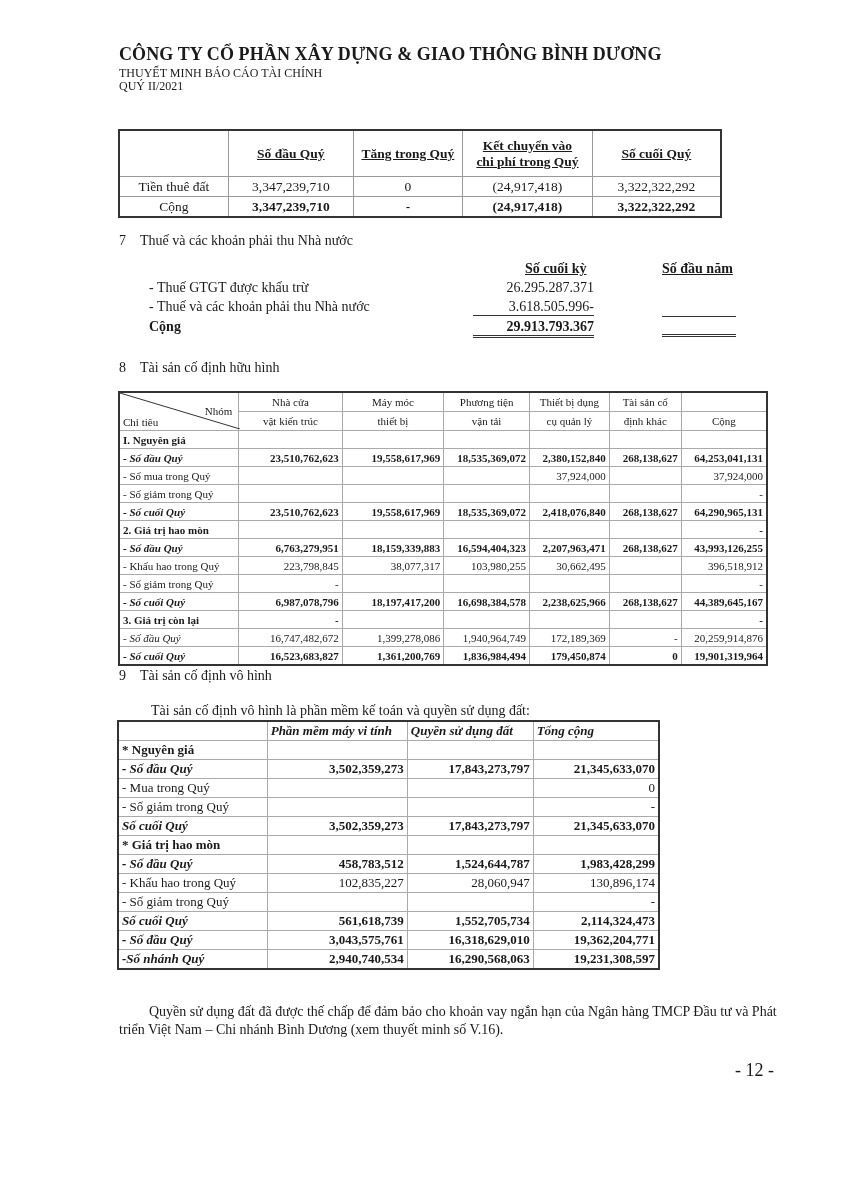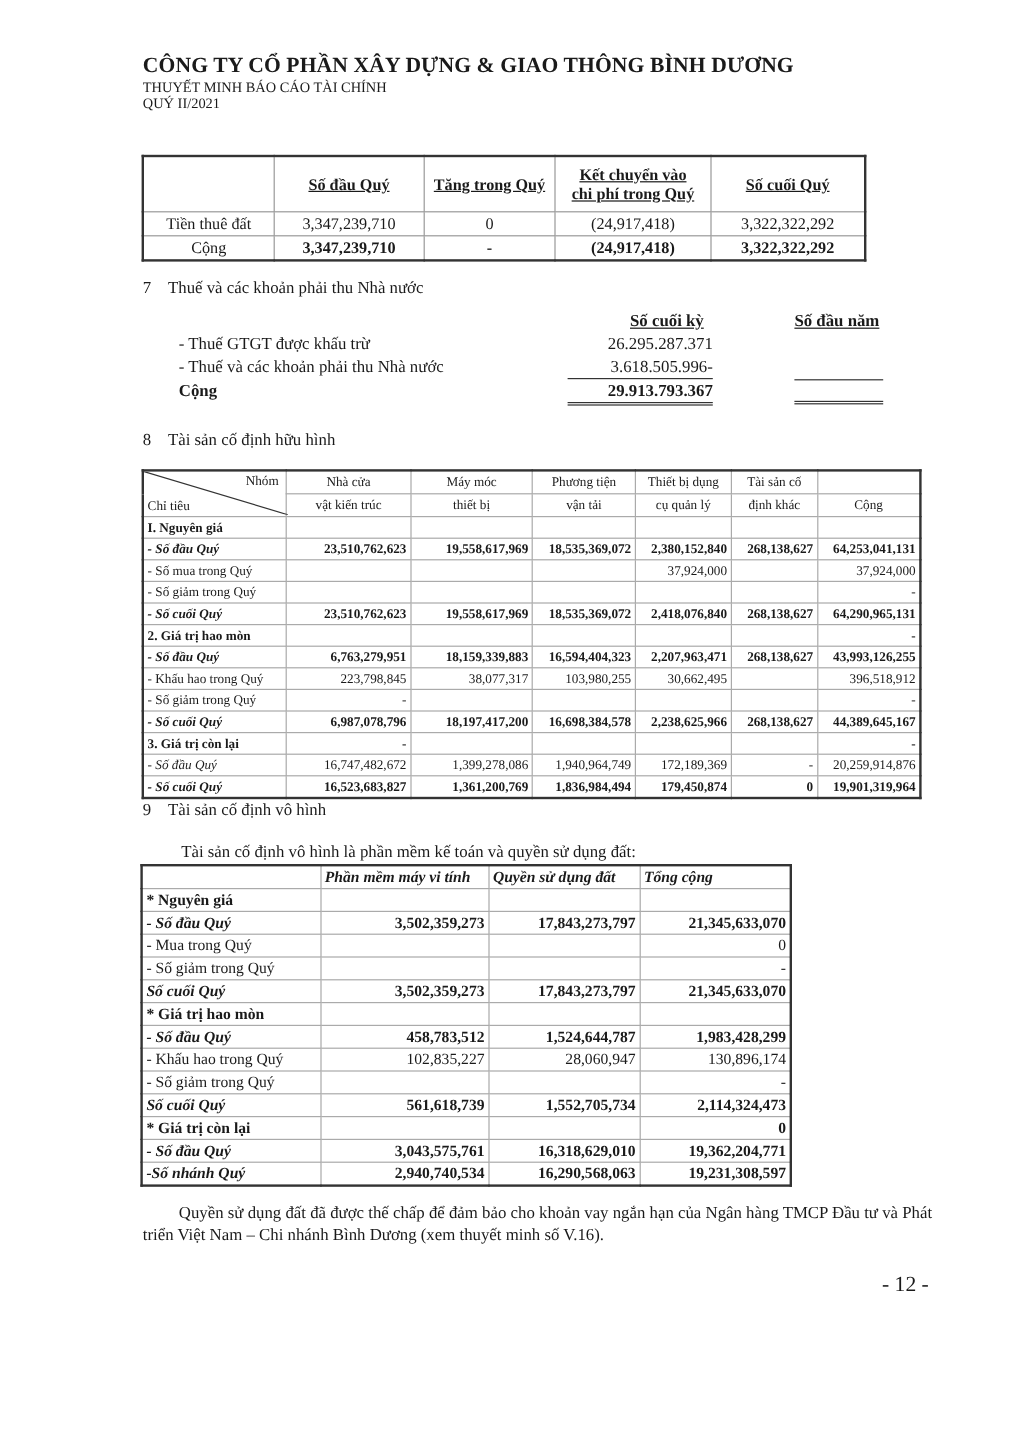--- a/index.html
+++ b/index.html
@@ -114,21 +114,21 @@
     <col style="width:80px">
       <col style="width:72px">
       <col style="width:86px">
   </colgroup>
   <tbody>
       <tr class="th">
     <td rowspan="2" class="diag" style="padding:0;height:36px;">
       <svg width="120" height="36" style="position:absolute;left:0;top:0">
             <line x1="0" y1="0" x2="120" y2="36" stroke="#333" stroke-width="1"></line>
           </svg>
-      <div style="position:absolute;right:6px;top:2px;">Nhóm</div>
+      <div style="position:absolute;right:6px;top:12px;">Nhóm</div>
       <div style="position:absolute;left:3px;bottom:2px;">Chỉ tiêu</div>
     </td>
     <td>Nhà cửa</td>
     <td>Máy móc</td>
     <td>Phương tiện</td>
     <td>Thiết bị dụng</td>
     <td>Tài sản cố</td>
     <td></td>
   </tr>
   <tr class="th">
@@ -336,26 +336,20 @@
         <td class="num"></td>
         <td class="num">-</td>
       </tr>
       <tr>
         <td class="italic-b">Số cuối Quý</td>
         <td class="num b">561,618,739</td>
         <td class="num b">1,552,705,734</td>
         <td class="num b">2,114,324,473</td>
       </tr>
       <tr>
-        <td class="b"> * Giá trị còn lại</td>
-        <td class="num b"></td>
-        <td class="num b"></td>
-        <td class="num b">0</td>
-      </tr>
-      <tr>
         <td class="italic-b">- Số đầu Quý</td>
         <td class="num b">3,043,575,761</td>
         <td class="num b">16,318,629,010</td>
         <td class="num b">19,362,204,771</td>
       </tr>
       <tr>
         <td class="italic-b">-Số nhánh Quý</td>
         <td class="num b">2,940,740,534</td>
         <td class="num b">16,290,568,063</td>
         <td class="num b">19,231,308,597</td>

